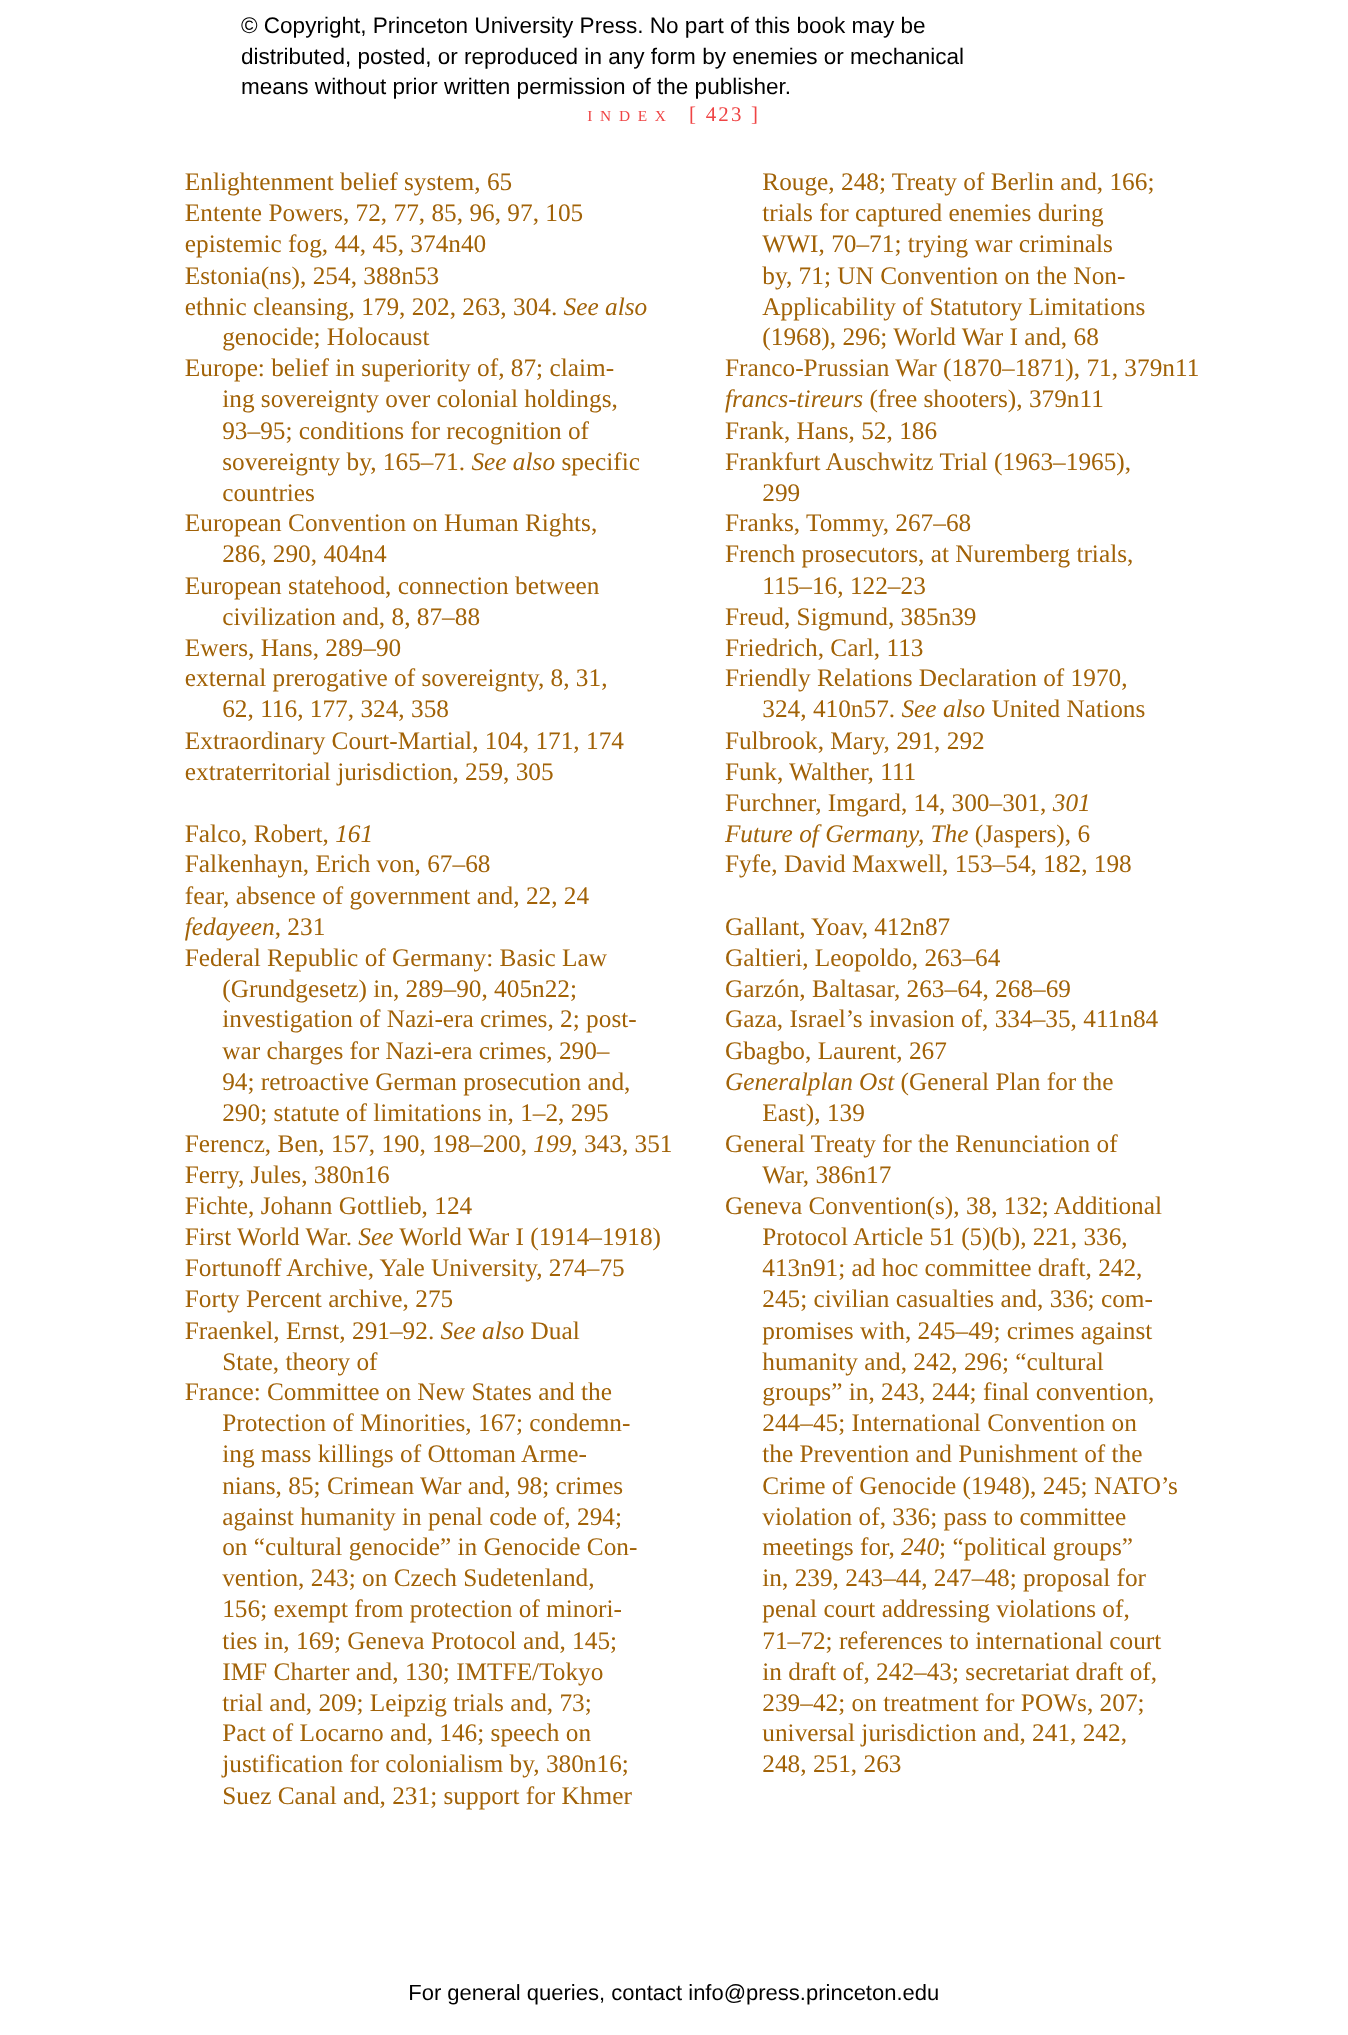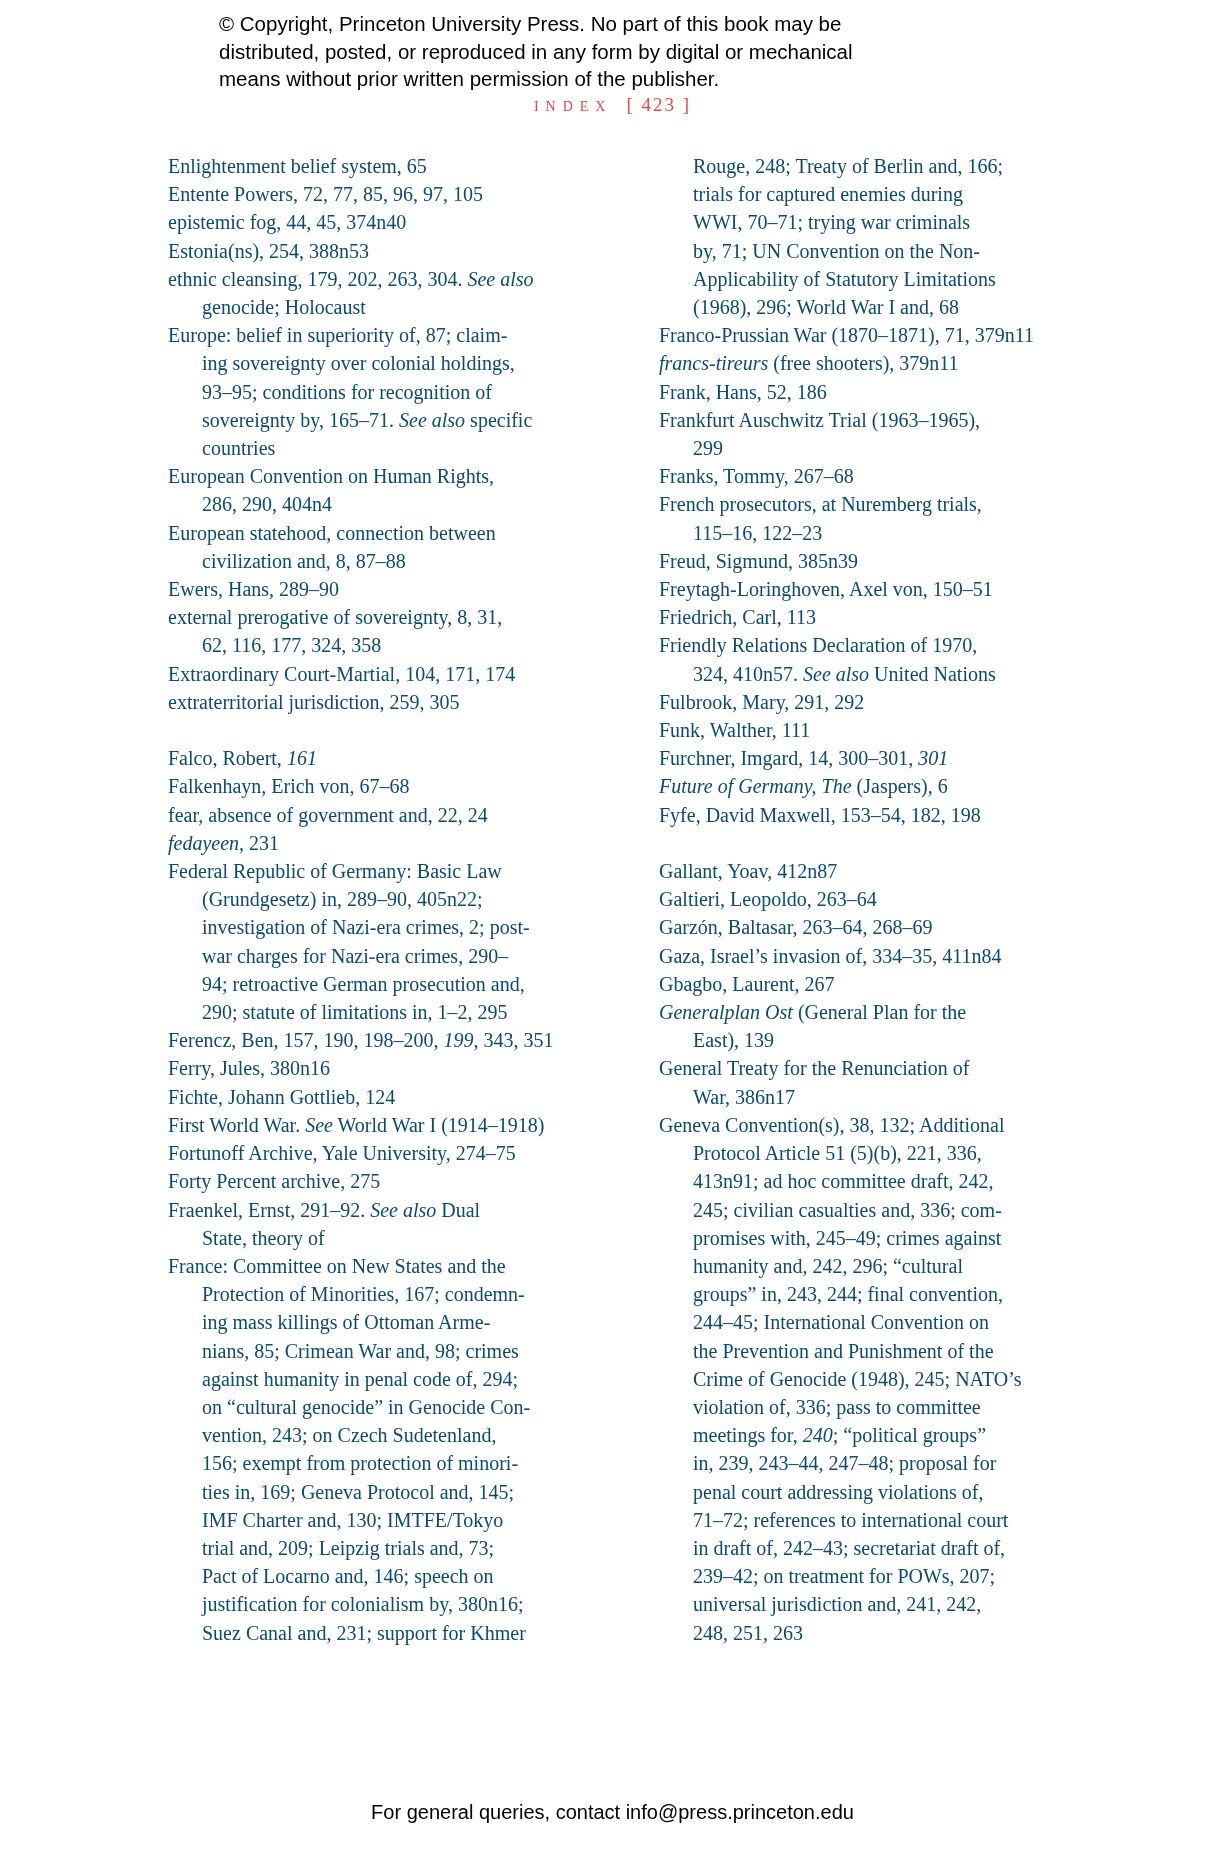--- a/index.html
+++ b/index.html
@@ -42,23 +42,23 @@
     font-size: 20px;
   }
   .index-header .pagenum {
     letter-spacing: 2px;
     margin-left: 14px;
     font-size: 19px;
   }
   .col {
     position: absolute;
     top: 152px;
-    font-size: 20px;
+    font-size: 23px;
     line-height: 28.2px;
-    color: #0c4a6e;
+    color: #a16207;
   }
   .col-left  { left: 168px; width: 452px; }
   .col-right { left: 627px; width: 470px; margin-left: 32px; }
   .line {
     min-height: 28.2px;
     white-space: nowrap;
   }
   .line.indent { padding-left: 34px; }
   .it { font-style: italic; }
   .footer {
@@ -72,21 +72,21 @@
     color: #000000;
   }
 </style>
 </head>
 <body>
 
 <div id="page">
 
   <div class="copyright">
     <div>© Copyright, Princeton University Press. No part of this book may be</div>
-    <div>distributed, posted, or reproduced in any form by digital or mechanical</div>
+    <div>distributed, posted, or reproduced in any form by enemies or mechanical</div>
     <div>means without prior written permission of the publisher.</div>
   </div>
 
   <div class="index-header">
     <span class="title">INDEX</span><span class="pagenum">[ 423 ]</span>
   </div>
 
   <div class="col col-left" id="col-left">
       <div class="line"><span>Enlightenment belief system, 65</span></div>
       <div class="line"><span>Entente Powers, 72, 77, 85, 96, 97, 105</span></div>
@@ -151,21 +151,20 @@
       <div class="line indent"><span>(1968), 296; World War I and, 68</span></div>
       <div class="line"><span>Franco-Prussian War (1870–1871), 71, 379n11</span></div>
       <div class="line"><span class="it">francs-tireurs</span><span> (free shooters), 379n11</span></div>
       <div class="line"><span>Frank, Hans, 52, 186</span></div>
       <div class="line"><span>Frankfurt Auschwitz Trial (1963–1965),</span></div>
       <div class="line indent"><span>299</span></div>
       <div class="line"><span>Franks, Tommy, 267–68</span></div>
       <div class="line"><span>French prosecutors, at Nuremberg trials,</span></div>
       <div class="line indent"><span>115–16, 122–23</span></div>
       <div class="line"><span>Freud, Sigmund, 385n39</span></div>
-      <div class="line"><span>Freytagh-Loringhoven, Axel von, 150–51</span></div>
       <div class="line"><span>Friedrich, Carl, 113</span></div>
       <div class="line"><span>Friendly Relations Declaration of 1970,</span></div>
       <div class="line indent"><span>324, 410n57. </span><span class="it">See also</span><span> United Nations</span></div>
       <div class="line"><span>Fulbrook, Mary, 291, 292</span></div>
       <div class="line"><span>Funk, Walther, 111</span></div>
       <div class="line"><span>Furchner, Imgard, 14, 300–301, </span><span class="it">301</span></div>
       <div class="line"><span class="it">Future of Germany, The</span><span> (Jaspers), 6</span></div>
       <div class="line"><span>Fyfe, David Maxwell, 153–54, 182, 198</span></div>
       <div class="line"></div>
       <div class="line"><span>Gallant, Yoav, 412n87</span></div>

